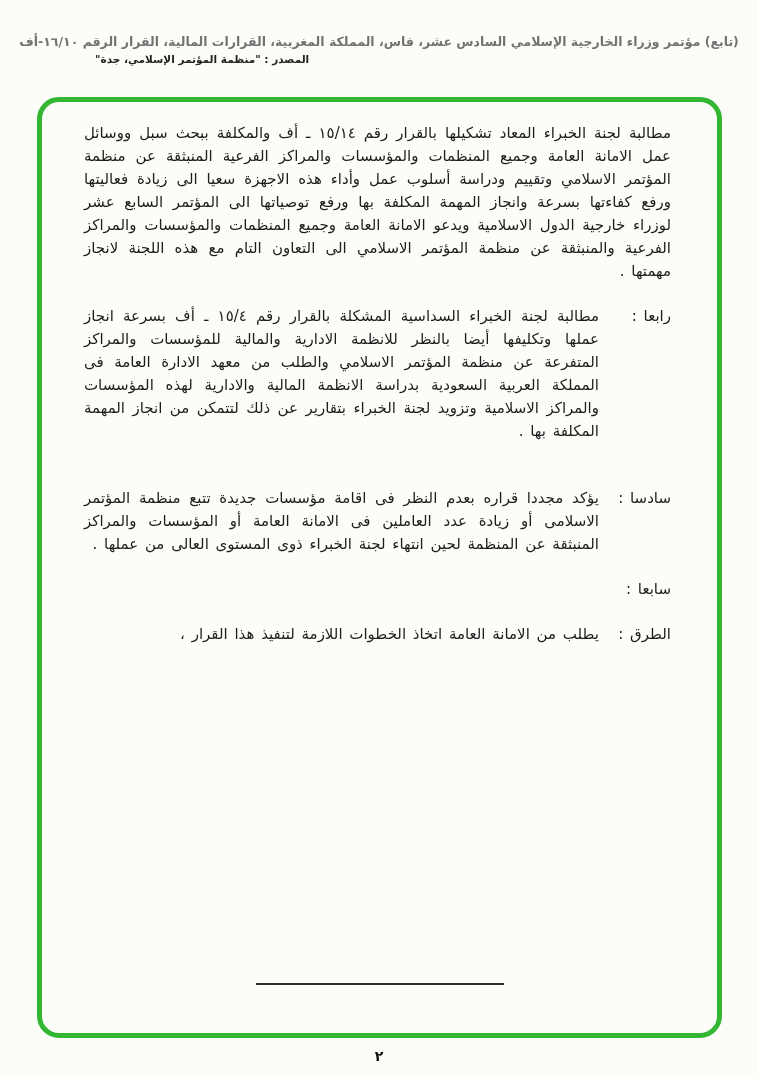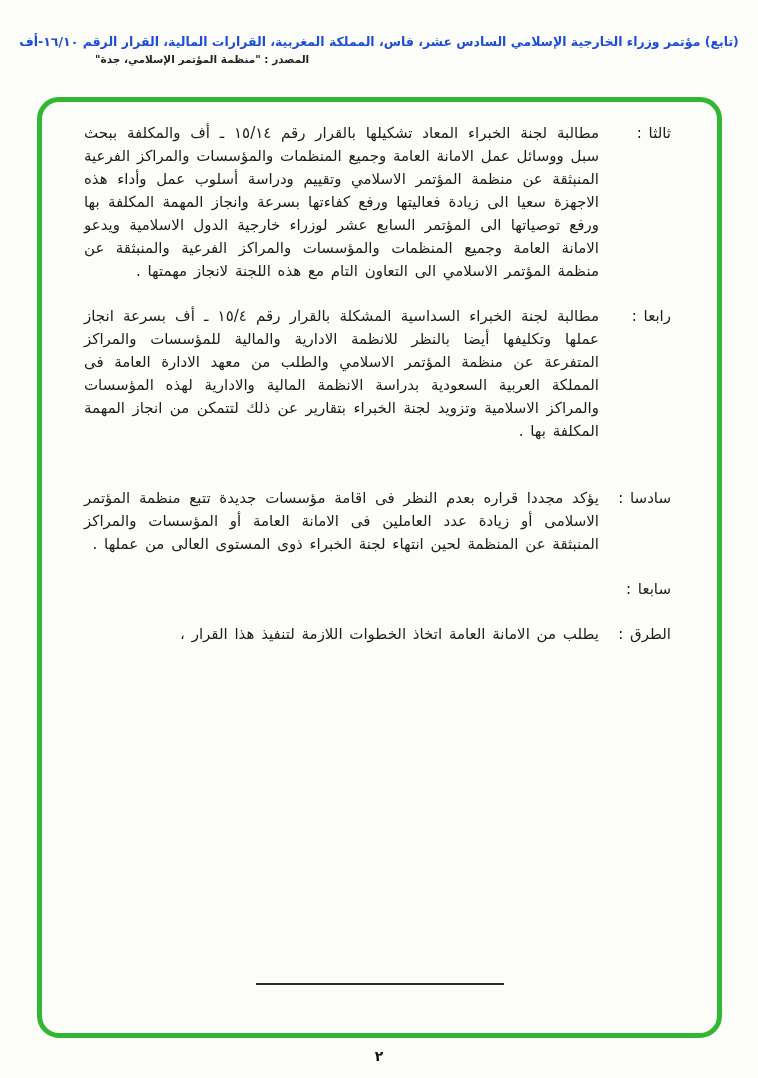--- a/index.html
+++ b/index.html
@@ -12,21 +12,21 @@
     color: #1d1d1d;
     direction: rtl;
     overflow: hidden;
   }
   .header-title {
     padding-top: 33px;
     text-align: center;
     font-weight: bold;
     font-size: 12.5px;
     line-height: 17px;
-    color: #1d4ed8;
+    color: #737373;
   }
   .header-source {
     margin-top: 3px;
     font-size: 10.5px;
     font-weight: bold;
     text-align: left;
     padding-left: 95px;
     color: #222;
   }
   .frame {
@@ -89,21 +89,20 @@
 
 <div class="page">
 
   <div class="header-title">(تابع) مؤتمر وزراء الخارجية الإسلامي السادس عشر، فاس، المملكة المغربية، القرارات المالية، القرار الرقم ١٦/١٠-أف</div>
 
   <div class="header-source">المصدر : "منظمة المؤتمر الإسلامي، جدة"</div>
 
   <div class="frame">
 
     <div class="section">
-      <div class="section-label">ثالثا :</div>
       <div class="section-body">
         <p>مطالبة لجنة الخبراء المعاد تشكيلها بالقرار رقم ١٥/١٤ ـ أف والمكلفة ببحث سبل ووسائل عمل الامانة العامة وجميع المنظمات والمؤسسات والمراكز الفرعية المنبثقة عن منظمة المؤتمر الاسلامي وتقييم ودراسة أسلوب عمل وأداء هذه الاجهزة سعيا الى زيادة فعاليتها ورفع كفاءتها بسرعة وانجاز المهمة المكلفة بها ورفع توصياتها الى المؤتمر السابع عشر لوزراء خارجية الدول الاسلامية ويدعو الامانة العامة وجميع المنظمات والمؤسسات والمراكز الفرعية والمنبثقة عن منظمة المؤتمر الاسلامي الى التعاون التام مع هذه اللجنة لانجاز مهمتها .</p>
       </div>
     </div>
 
     <div class="section">
       <div class="section-label">رابعا :</div>
       <div class="section-body">
         <p>مطالبة لجنة الخبراء السداسية المشكلة بالقرار رقم ١٥/٤ ـ أف بسرعة انجاز عملها وتكليفها أيضا بالنظر للانظمة الادارية والمالية للمؤسسات والمراكز المتفرعة عن منظمة المؤتمر الاسلامي والطلب من معهد الادارة العامة فى المملكة العربية السعودية بدراسة الانظمة المالية والادارية لهذه المؤسسات والمراكز الاسلامية وتزويد لجنة الخبراء بتقارير عن ذلك لتتمكن من انجاز المهمة المكلفة بها .</p>
       </div>

